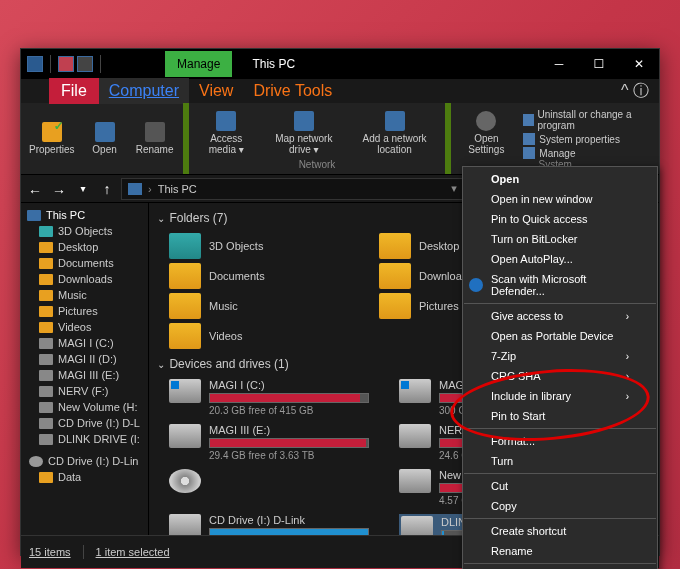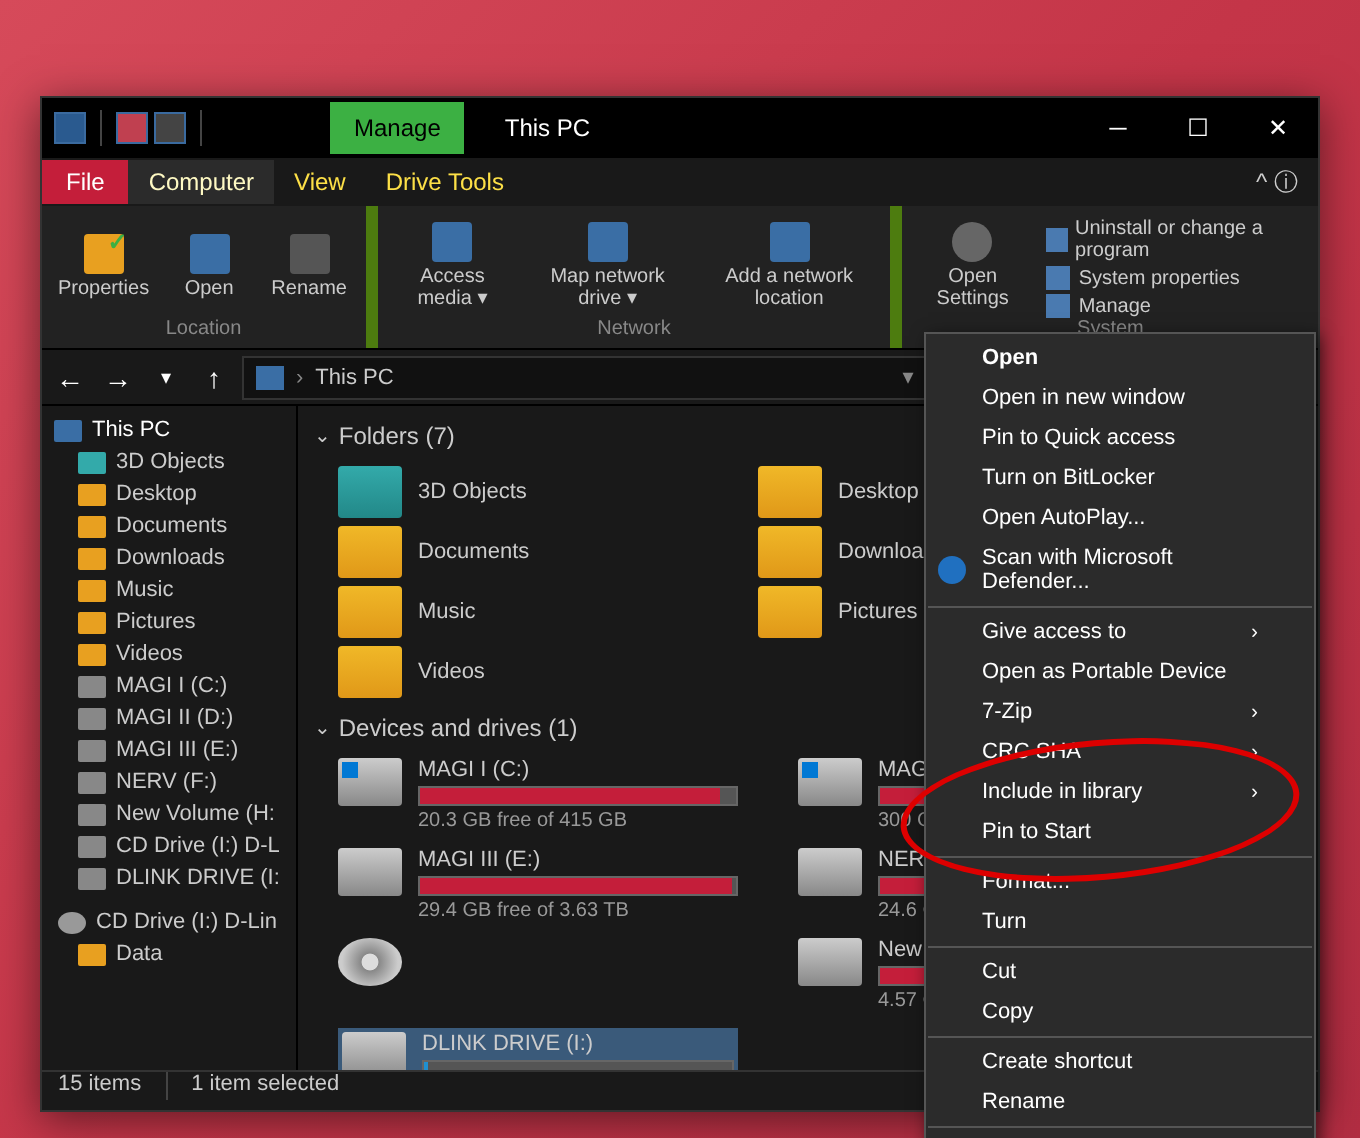--- a/index.html
+++ b/index.html
@@ -6,24 +6,24 @@
   body { background: linear-gradient(135deg,#d64a5a 0%,#c43548 50%,#b22d42 100%); width:680px; height:569px; position:relative; overflow:hidden; }
   .window { position:absolute; left:20px; top:48px; width:640px; height:508px; background:#1a1a1a; border:1px solid #333; box-shadow:0 4px 20px rgba(0,0,0,0.5); }
   .titlebar { height:30px; background:#000; display:flex; align-items:center; color:#fff; font-size:12px; }
   .titlebar .icons { display:flex; align-items:center; padding-left:6px; gap:3px; }
   .qat-icon { width:16px; height:16px; background:#2a5a8f; border:1px solid #3a6a9f; }
   .qat-sep { width:1px; height:18px; background:#444; margin:0 4px; }
   .manage-tab { background:#3cb043; color:#000; padding:6px 12px; font-size:12px; margin-left:60px; }
   .title-text { margin-left:20px; flex:1; }
   .win-controls { display:flex; }
   .win-btn { width:40px; height:30px; display:flex; align-items:center; justify-content:center; color:#fff; font-size:12px; }
-  .menubar { height:24px; background:#191919; display:flex; align-items:center; font-size:12px; }
+  .menubar { height:24px; background:#191919; display:flex; align-items:center; font-size:16px;margin-left:28px; }
   .file-tab { background:#c41e3a; color:#fff; padding:4px 12px; }
-  .menu-item { padding:4px 10px; color:#fde047; }
-  .menu-item.active { background:#2b2b2b; color:#fef9c3; }
+  .menu-item { padding:4px 10px; color:#f97316; }
+  .menu-item.active { background:#2b2b2b; color:#3b82f6;text-decoration:underline; }
   .ribbon-expand { margin-left:auto; padding:4px 10px; color:#ccc; }
   .ribbon { height:72px; background:#222; display:flex; border-bottom:1px solid #000; }
   .ribbon-group { padding:4px 8px; border-right:6px solid #4d7c0f; display:flex; flex-direction:column; }
   .ribbon-items { display:flex; gap:10px; flex:1; }
   .ribbon-btn { display:flex; flex-direction:column; align-items:center; justify-content:center; color:#ccc; font-size:10px; min-width:40px; gap:2px; text-align:center; line-height:1.1; }
   .ribbon-icon { width:20px; height:20px; background:#3a6ea5; border-radius:2px; }
   .ribbon-icon.check { background:#e8a020; position:relative; }
   .ribbon-icon.check::after { content:"✓"; color:#3cb043; position:absolute; top:-2px; right:-2px; font-size:12px; font-weight:bold; }
   .ribbon-icon.gear { background:#666; border-radius:50%; }
   .ribbon-label { color:#888; font-size:10px; text-align:center; }
@@ -57,21 +57,21 @@
   .drive-icon { width:32px; height:24px; background:linear-gradient(#ccc,#888); border-radius:2px; position:relative; flex-shrink:0; }
   .drive-icon.os::before { content:""; position:absolute; top:2px; left:2px; width:8px; height:8px; background:#0078d4; }
   .drive-icon.dvd { background:radial-gradient(circle,#ddd 20%,#888 22%,#ccc 70%); border-radius:50%; }
   .drive-info { flex:1; color:#ccc; font-size:11px; }
   .drive-name { margin-bottom:2px; }
   .drive-bar { height:10px; background:#555; border:1px solid #666; margin-bottom:2px; position:relative; }
   .drive-bar-fill { height:100%; background:#c41e3a; }
   .drive-bar-fill.ok { background:#2090d0; }
   .drive-free { font-size:10px; color:#999; }
   .drive-tile.selected { background:#3a5a7a; padding:2px; }
-  .statusbar { height:20px; background:#191919; border-top:1px solid #333; display:flex; align-items:flex-start; color:#ccc; font-size:11px; padding:0 8px; gap:12px; }
+  .statusbar { height:33px; background:#191919; border-top:1px solid #333; display:flex; align-items:center; color:#ccc; font-size:11px; padding:0 8px; gap:12px;text-decoration:underline; }
   .status-sep { width:1px; height:14px; background:#444; }
   .view-toggle { margin-left:auto; display:flex; gap:2px; }
   .view-btn { width:16px; height:14px; background:#333; border:1px solid #555; }
   .context-menu { position:absolute; left:462px; top:166px; width:196px; background:#2b2b2b; border:1px solid #555; box-shadow:2px 2px 8px rgba(0,0,0,0.6); z-index:100; padding:2px 0; }
   .ctx-item { padding:4px 28px 4px 28px; color:#fff; font-size:11px; position:relative; display:flex; align-items:center; }
   .ctx-item.bold { font-weight:bold; }
   .ctx-arrow { margin-left:auto; font-size:10px; }
   .ctx-sep { height:1px; background:#555; margin:2px 1px; }
   .ctx-icon { position:absolute; left:6px; width:14px; height:14px; background:#2070c0; border-radius:50%; }
   .red-circle { position:absolute; left:450px; top:370px; width:200px; height:70px; border:3px solid #d00; border-radius:50%; z-index:101; pointer-events:none; transform:rotate(-5deg); }
@@ -115,21 +115,20 @@
           </div>
         <div class="ribbon-btn">
             <div class="ribbon-icon"></div>
             <span>Open</span>
           </div>
         <div class="ribbon-btn">
             <div class="ribbon-icon" style="background:#555"></div>
             <span>Rename</span>
           </div>
       </div>
-      <div class="ribbon-label">Location</div>
     </div>
     <div class="ribbon-group">
       <div class="ribbon-items">
         <div class="ribbon-btn">
             <div class="ribbon-icon"></div>
             <span>Access media ▾</span>
           </div>
         <div class="ribbon-btn">
             <div class="ribbon-icon"></div>
             <span>Map network drive ▾</span>
@@ -354,20 +353,29 @@
               <div class="drive-info">
                 <div class="drive-name">New Volume (H:)</div>
                 <div class="drive-bar">
                   <div class="drive-bar-fill" style="width: 90%;"></div>
                 </div>
                 <div class="drive-free">4.57 GB free of 46</div>
               </div>
             </div>
           </div>
           <div class="drives-row">
+            <div class="drive-tile">
+              <div class="drive-icon"></div>
+              <div class="drive-info">
+                <div class="drive-name">CD Drive (I:) D-Link</div>
+                <div class="drive-bar">
+                  <div class="drive-bar-fill ok" style="width: 100%;"></div>
+                </div>
+              </div>
+            </div>
             <div class="drive-tile selected">
               <div class="drive-icon"></div>
               <div class="drive-info">
                 <div class="drive-name">DLINK DRIVE (I:)</div>
                 <div class="drive-bar">
                   <div class="drive-bar-fill ok" style="width: 1%;"></div>
                 </div>
               </div>
             </div>
           </div>

